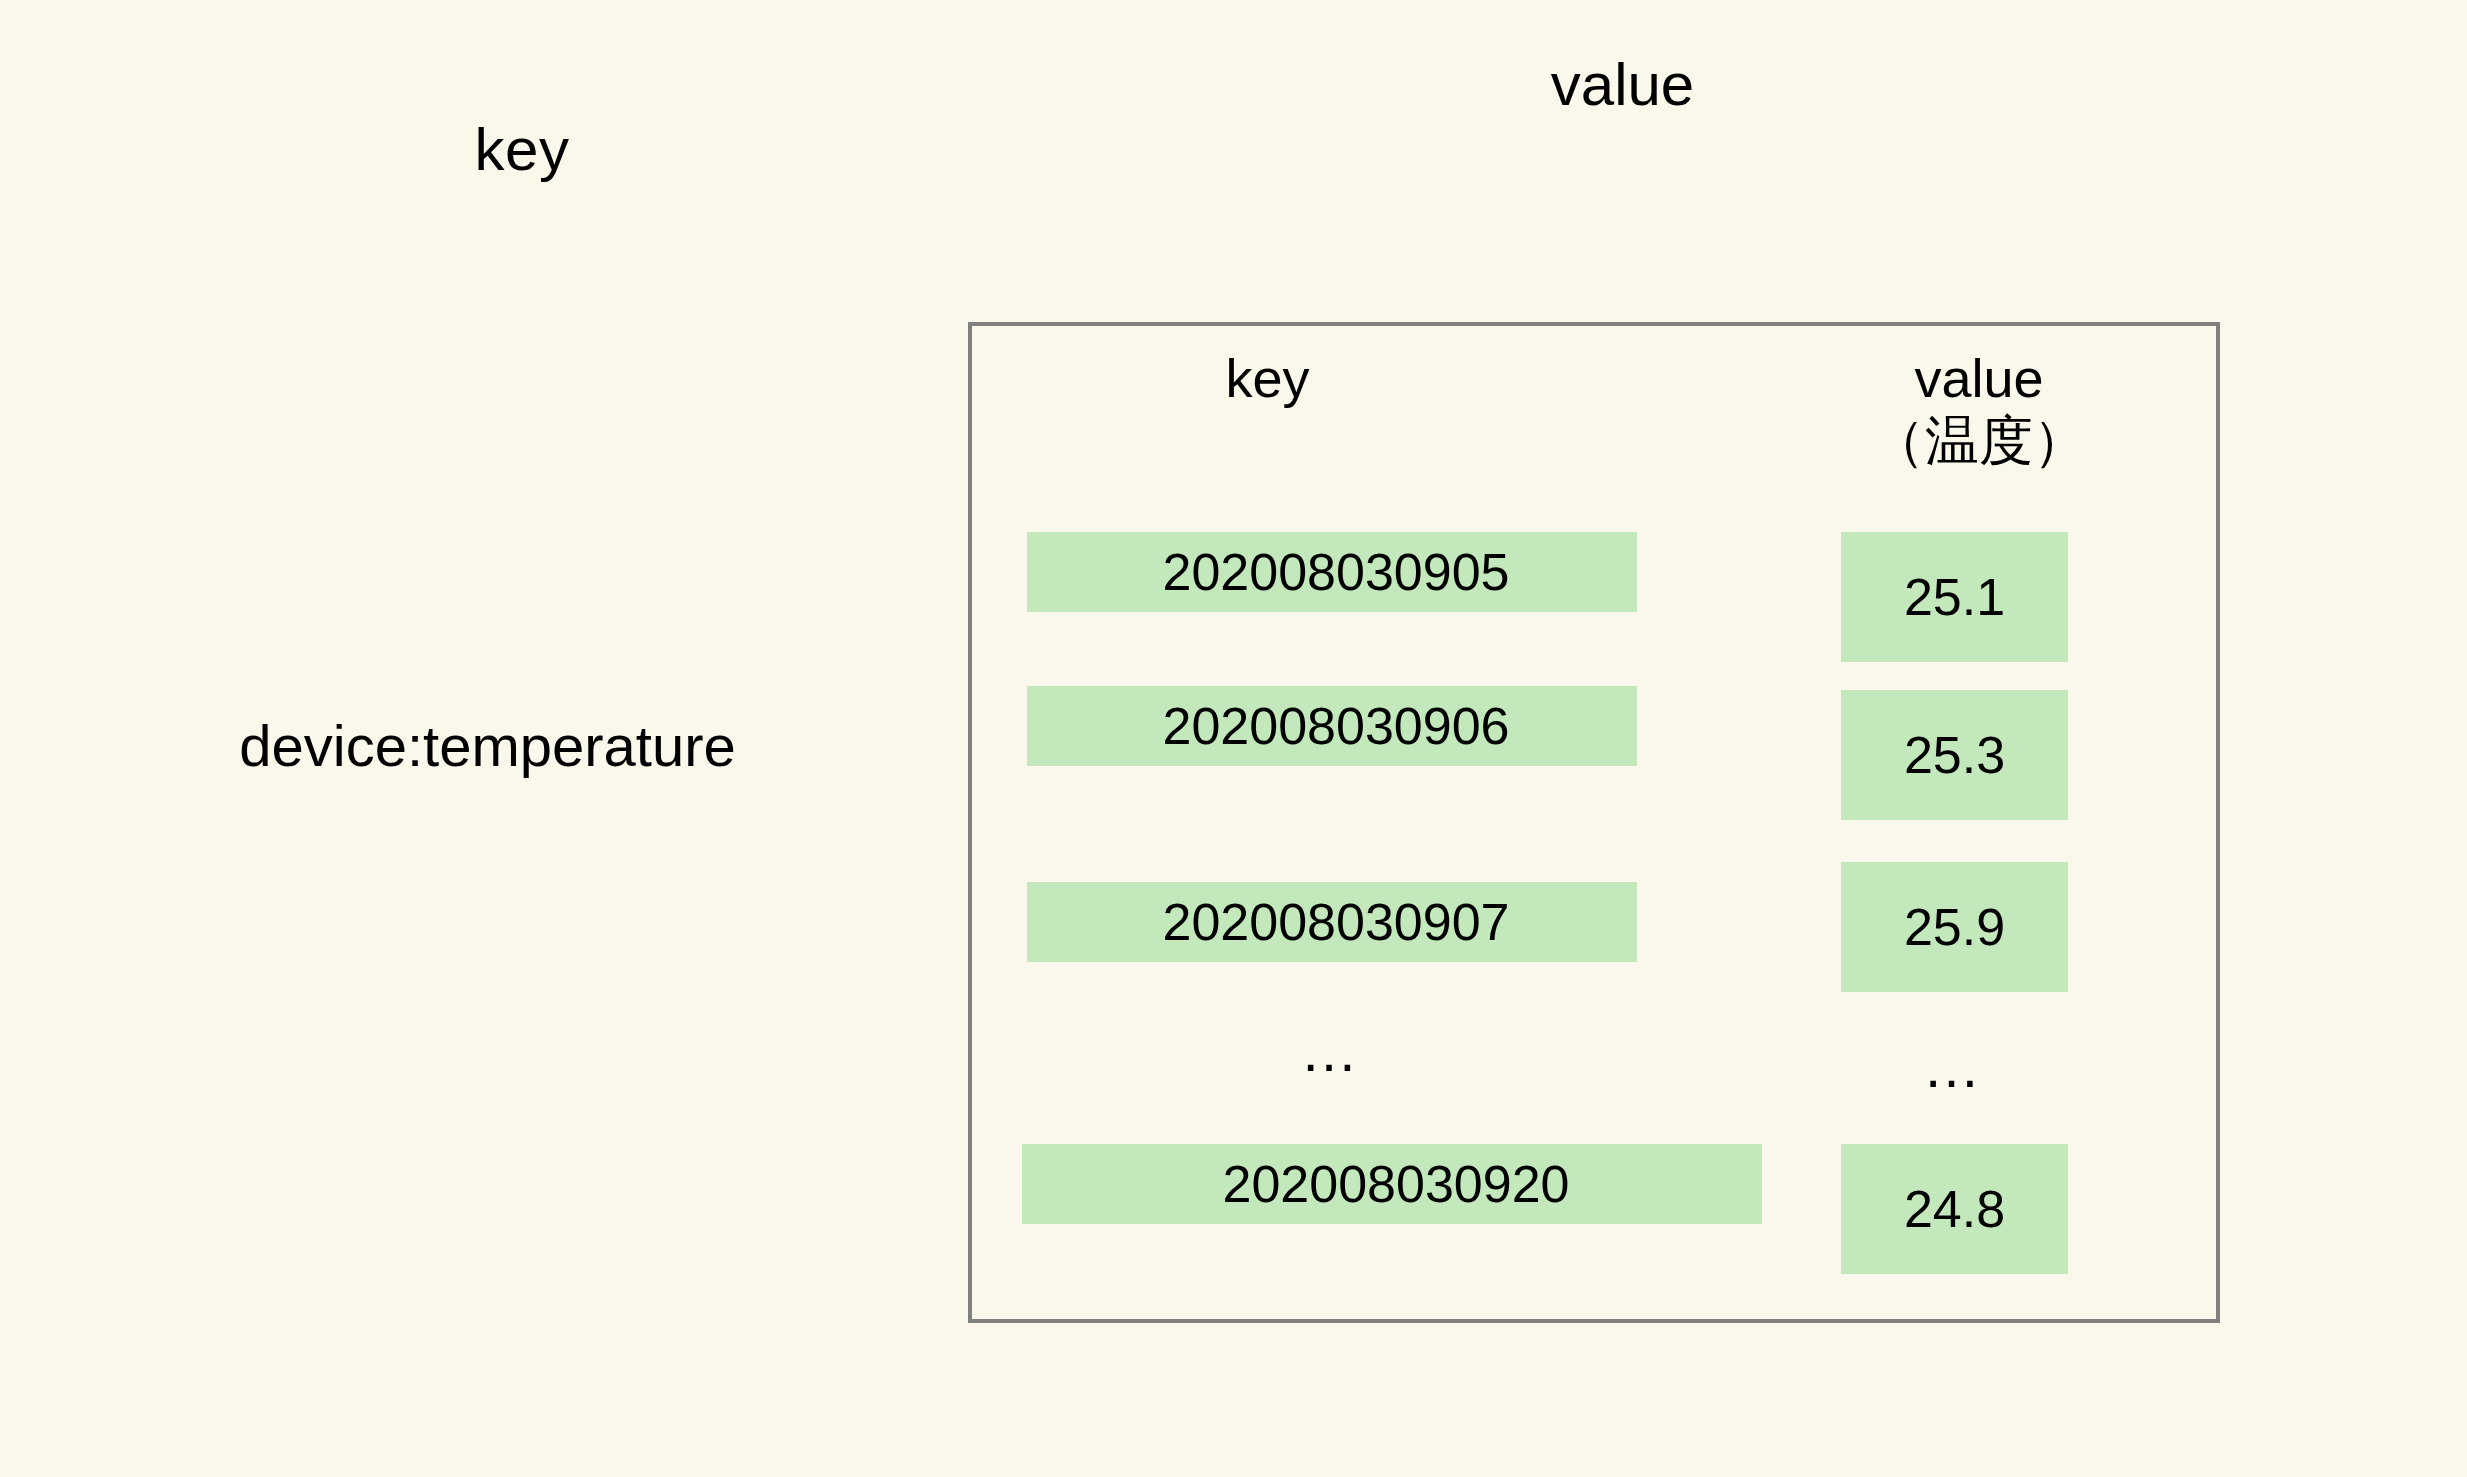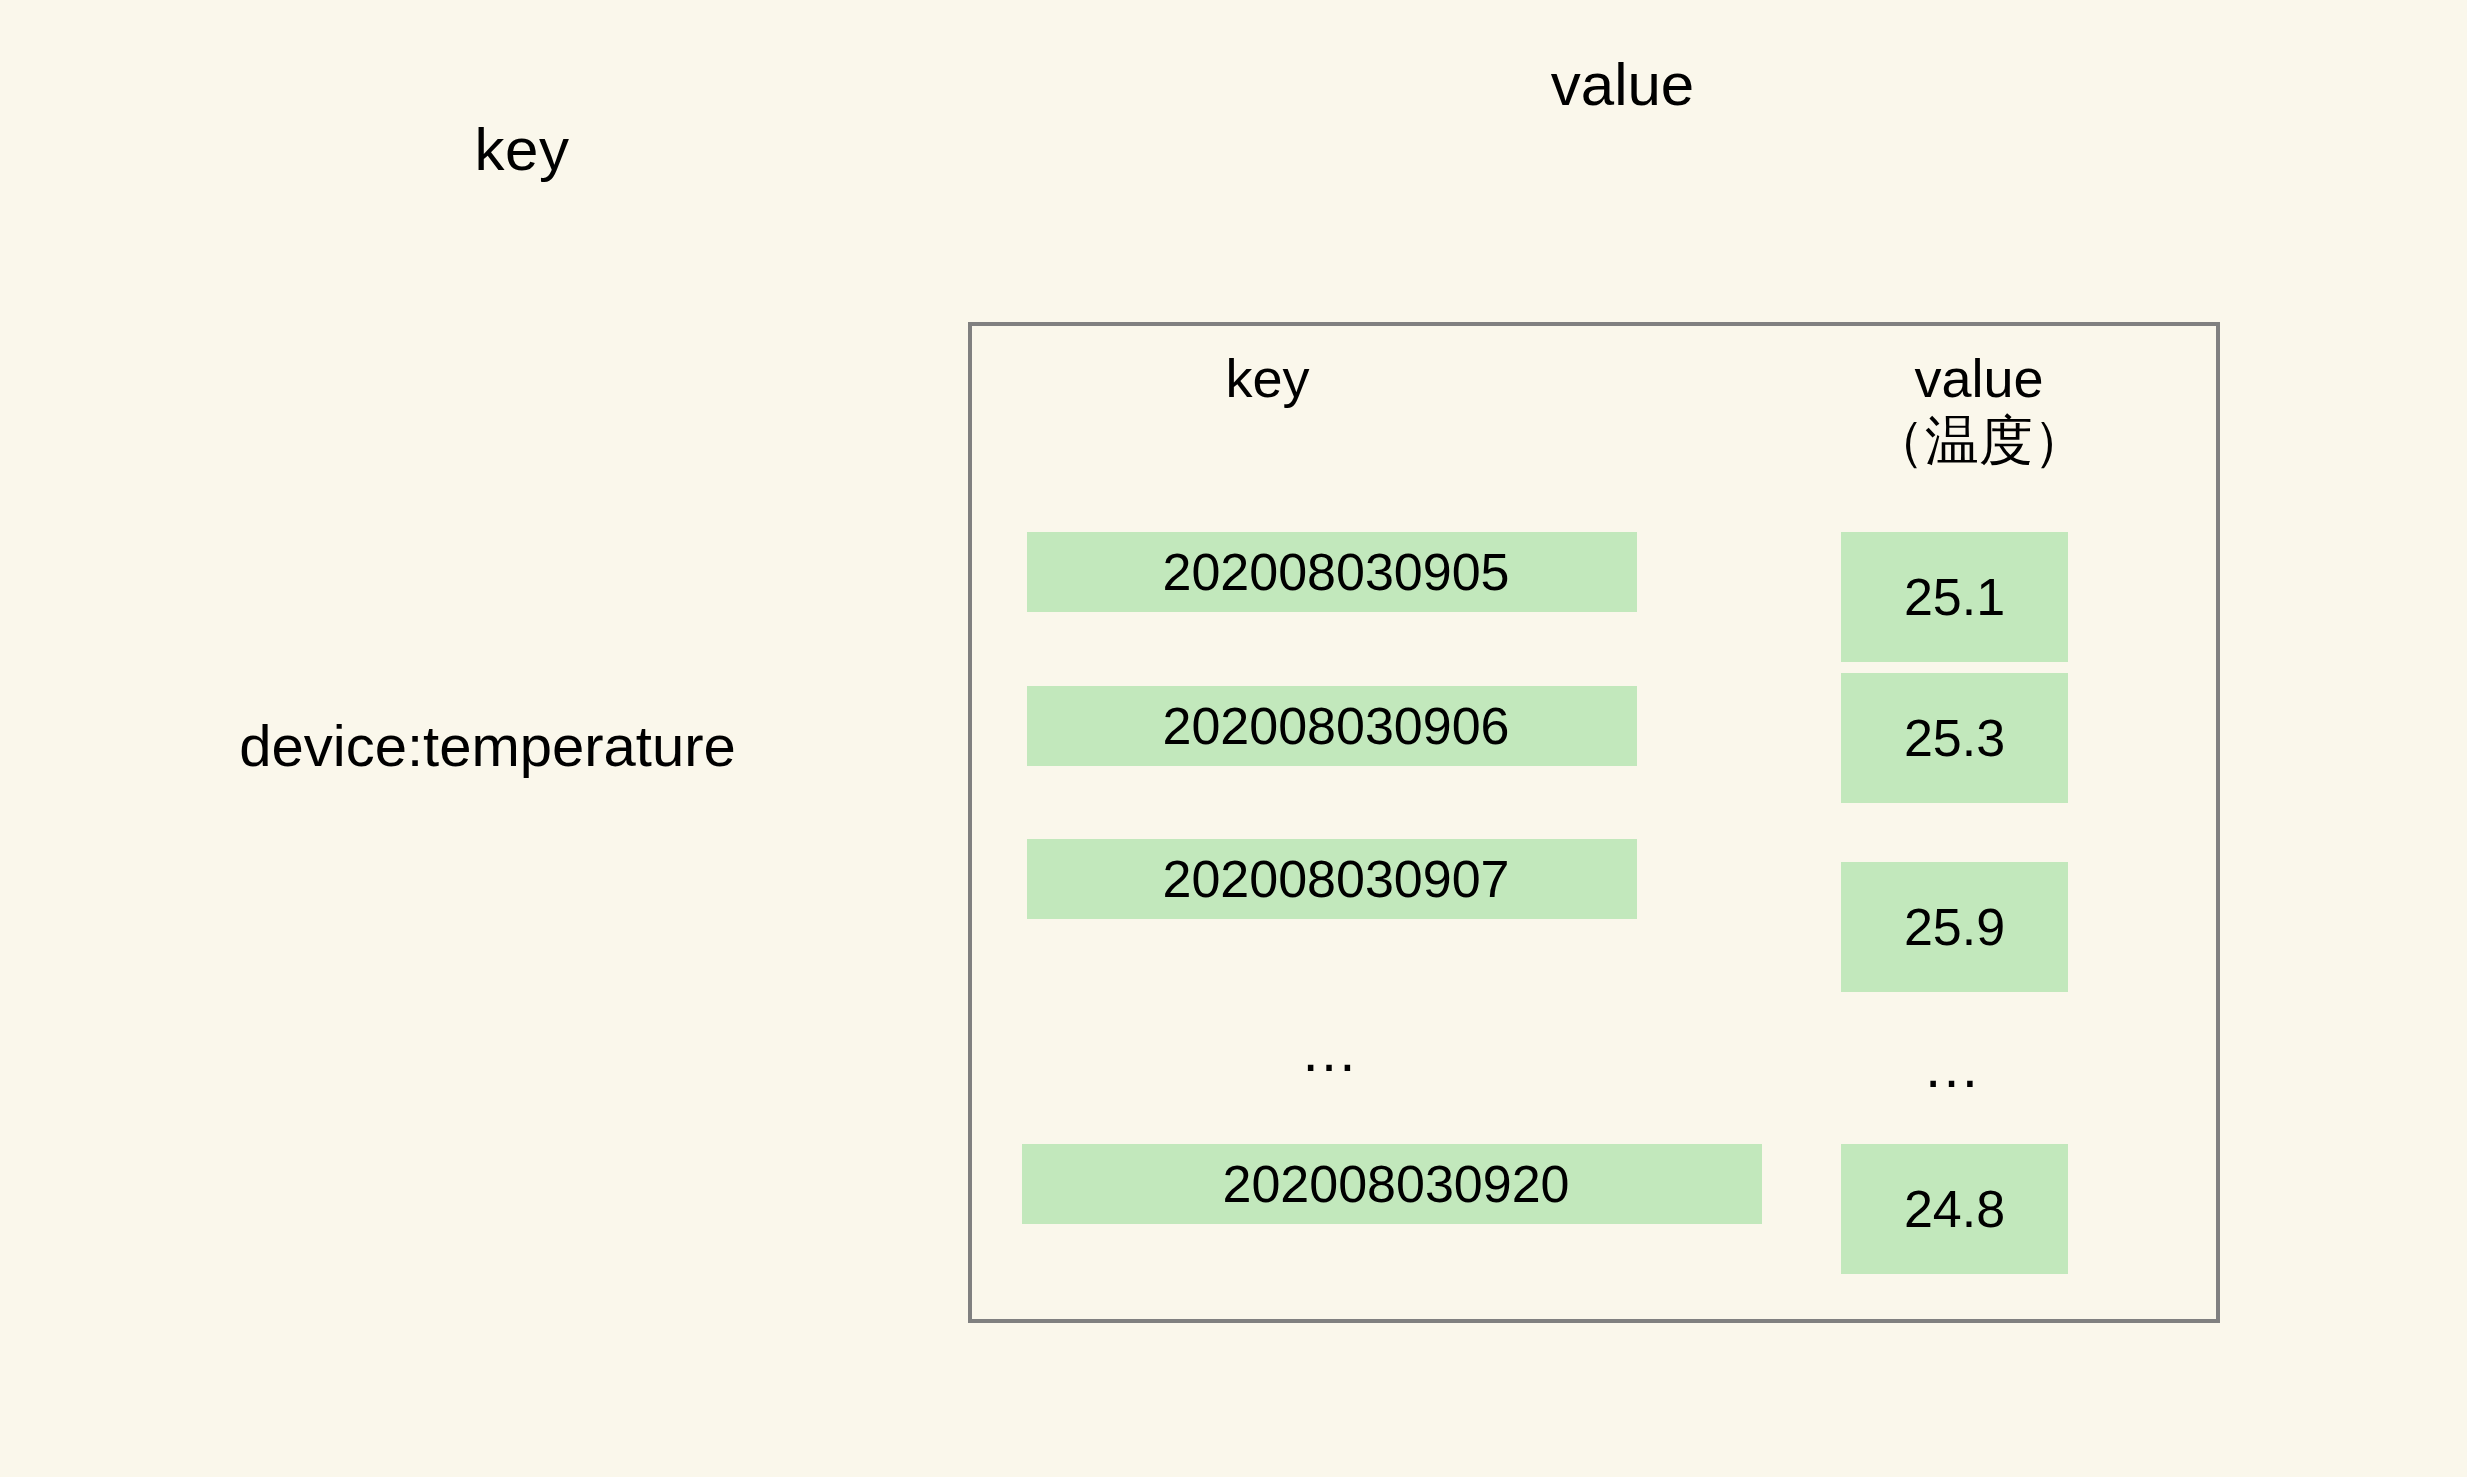--- a/index.html
+++ b/index.html
@@ -112,25 +112,25 @@
     width: 740px;
   }
   .cell-value {
     left: 1841px;
     width: 227px;
     height: 130px;
   }
 
   .k0 { top: 532px; }
   .k1 { top: 686px; }
-  .k2 { top: 839px; }
+  .k2 { top: 882px; }
   .k3 { top: 1144px; }
 
   .v0 { top: 532px; }
-  .v1 { top: 673px; }
+  .v1 { top: 690px; }
   .v2 { top: 862px; }
   .v3 { top: 1144px; }
 
   
   .ellipsis {
     font-size: 58px;
     line-height: 1;
     letter-spacing: 5.8px;
     text-align: center;
     white-space: nowrap;

